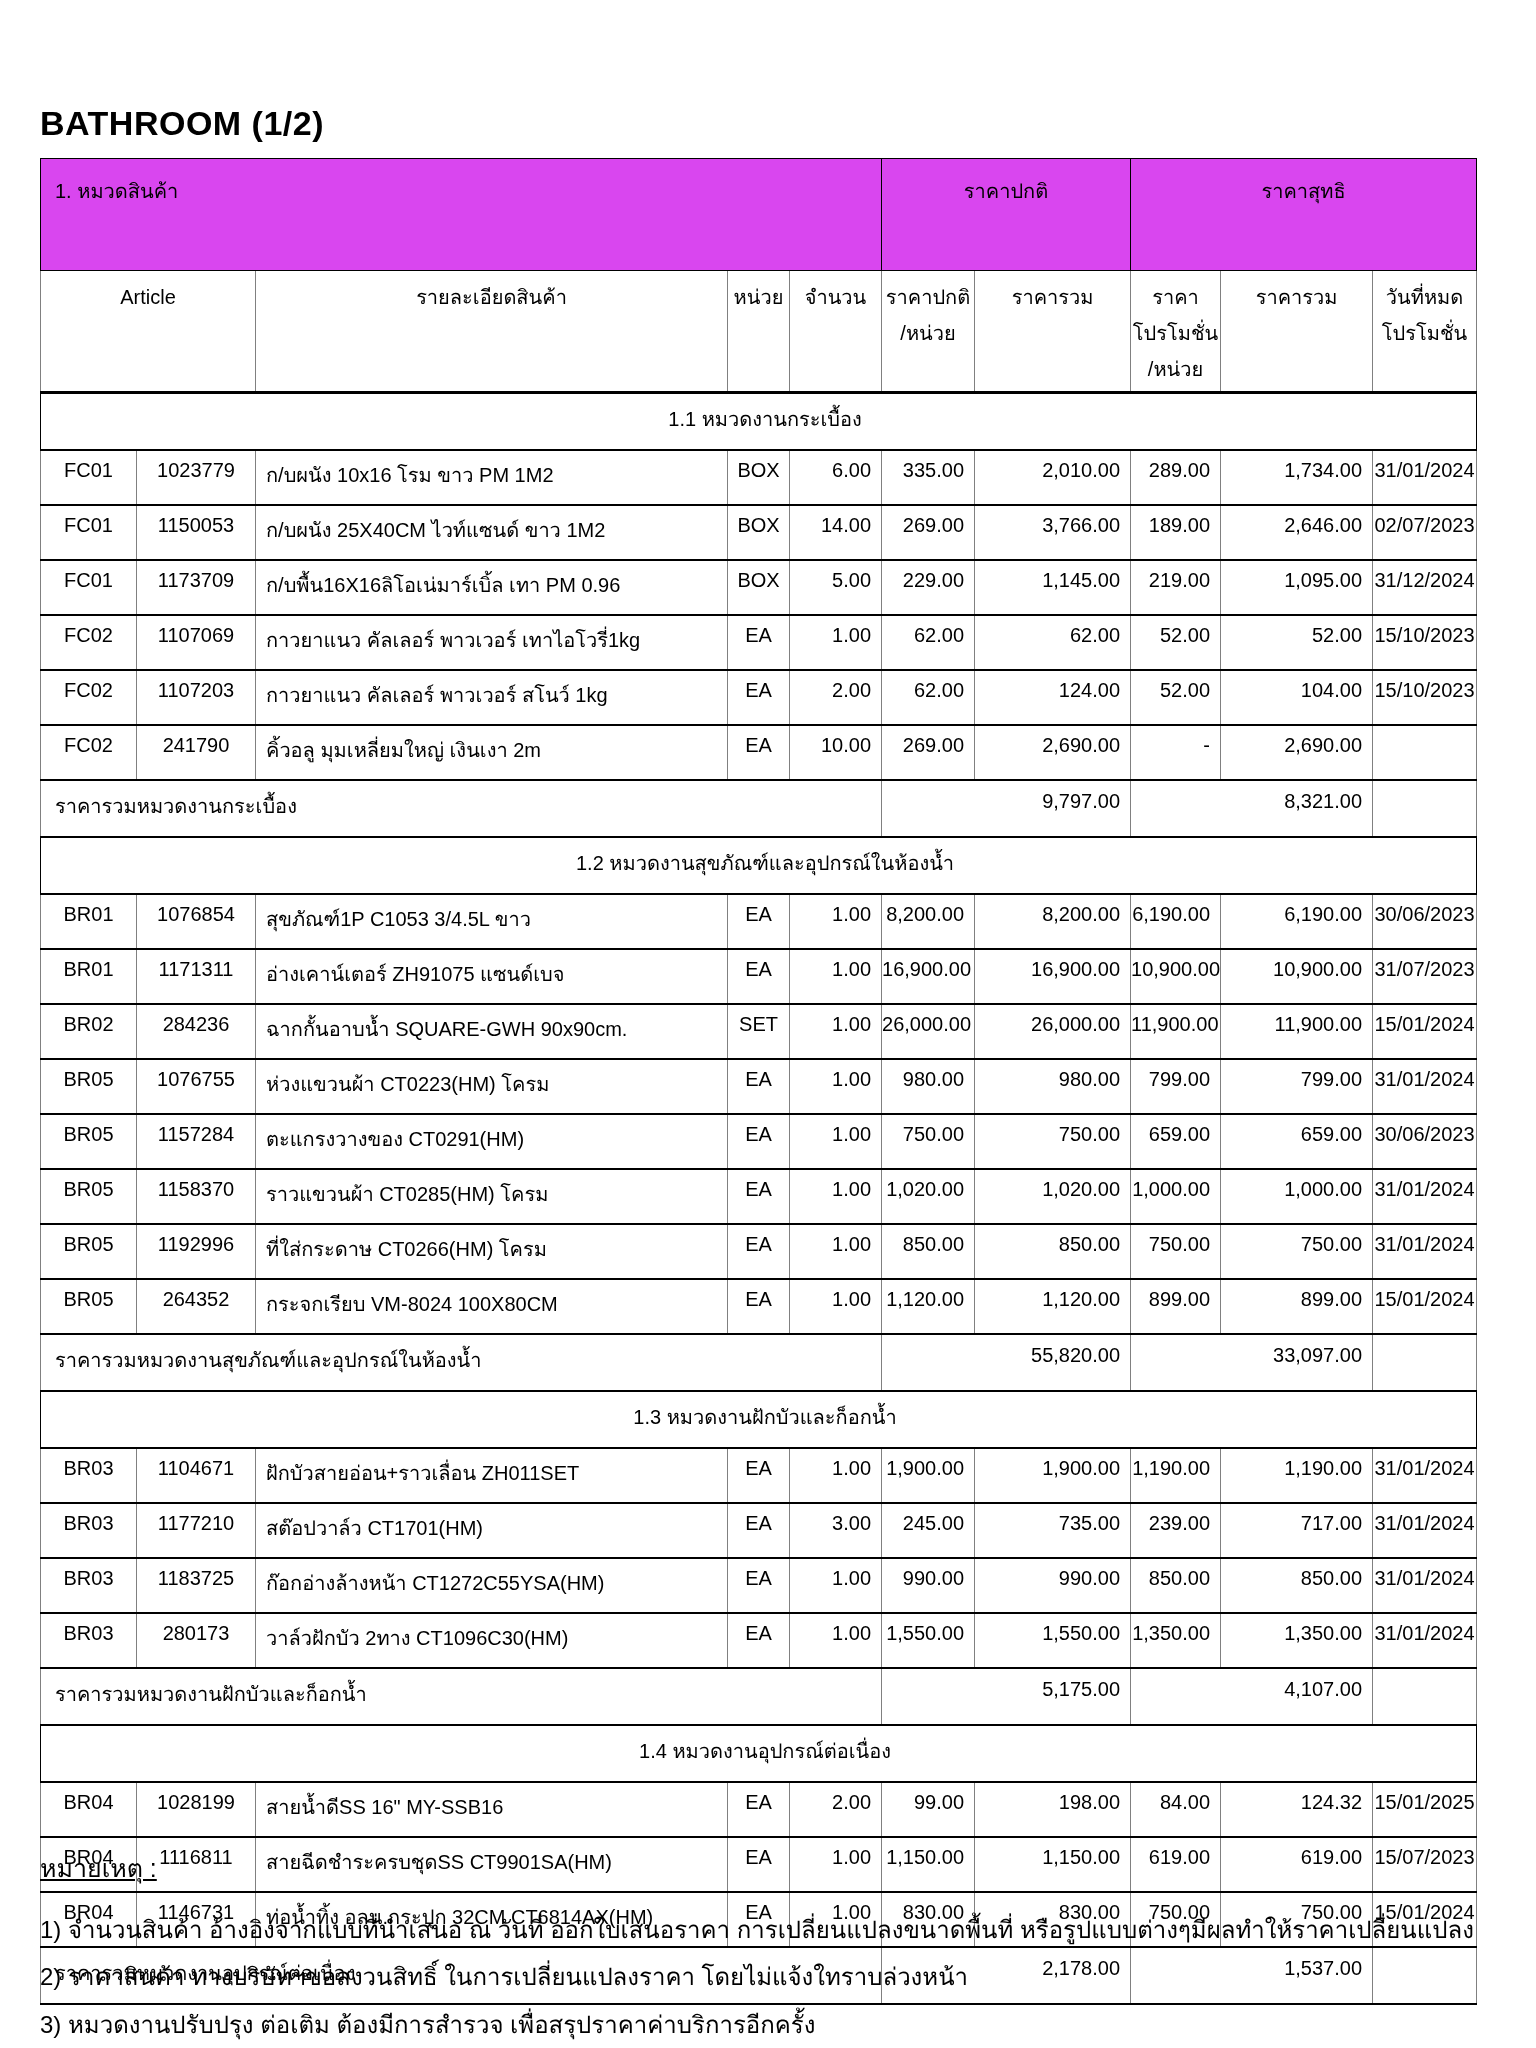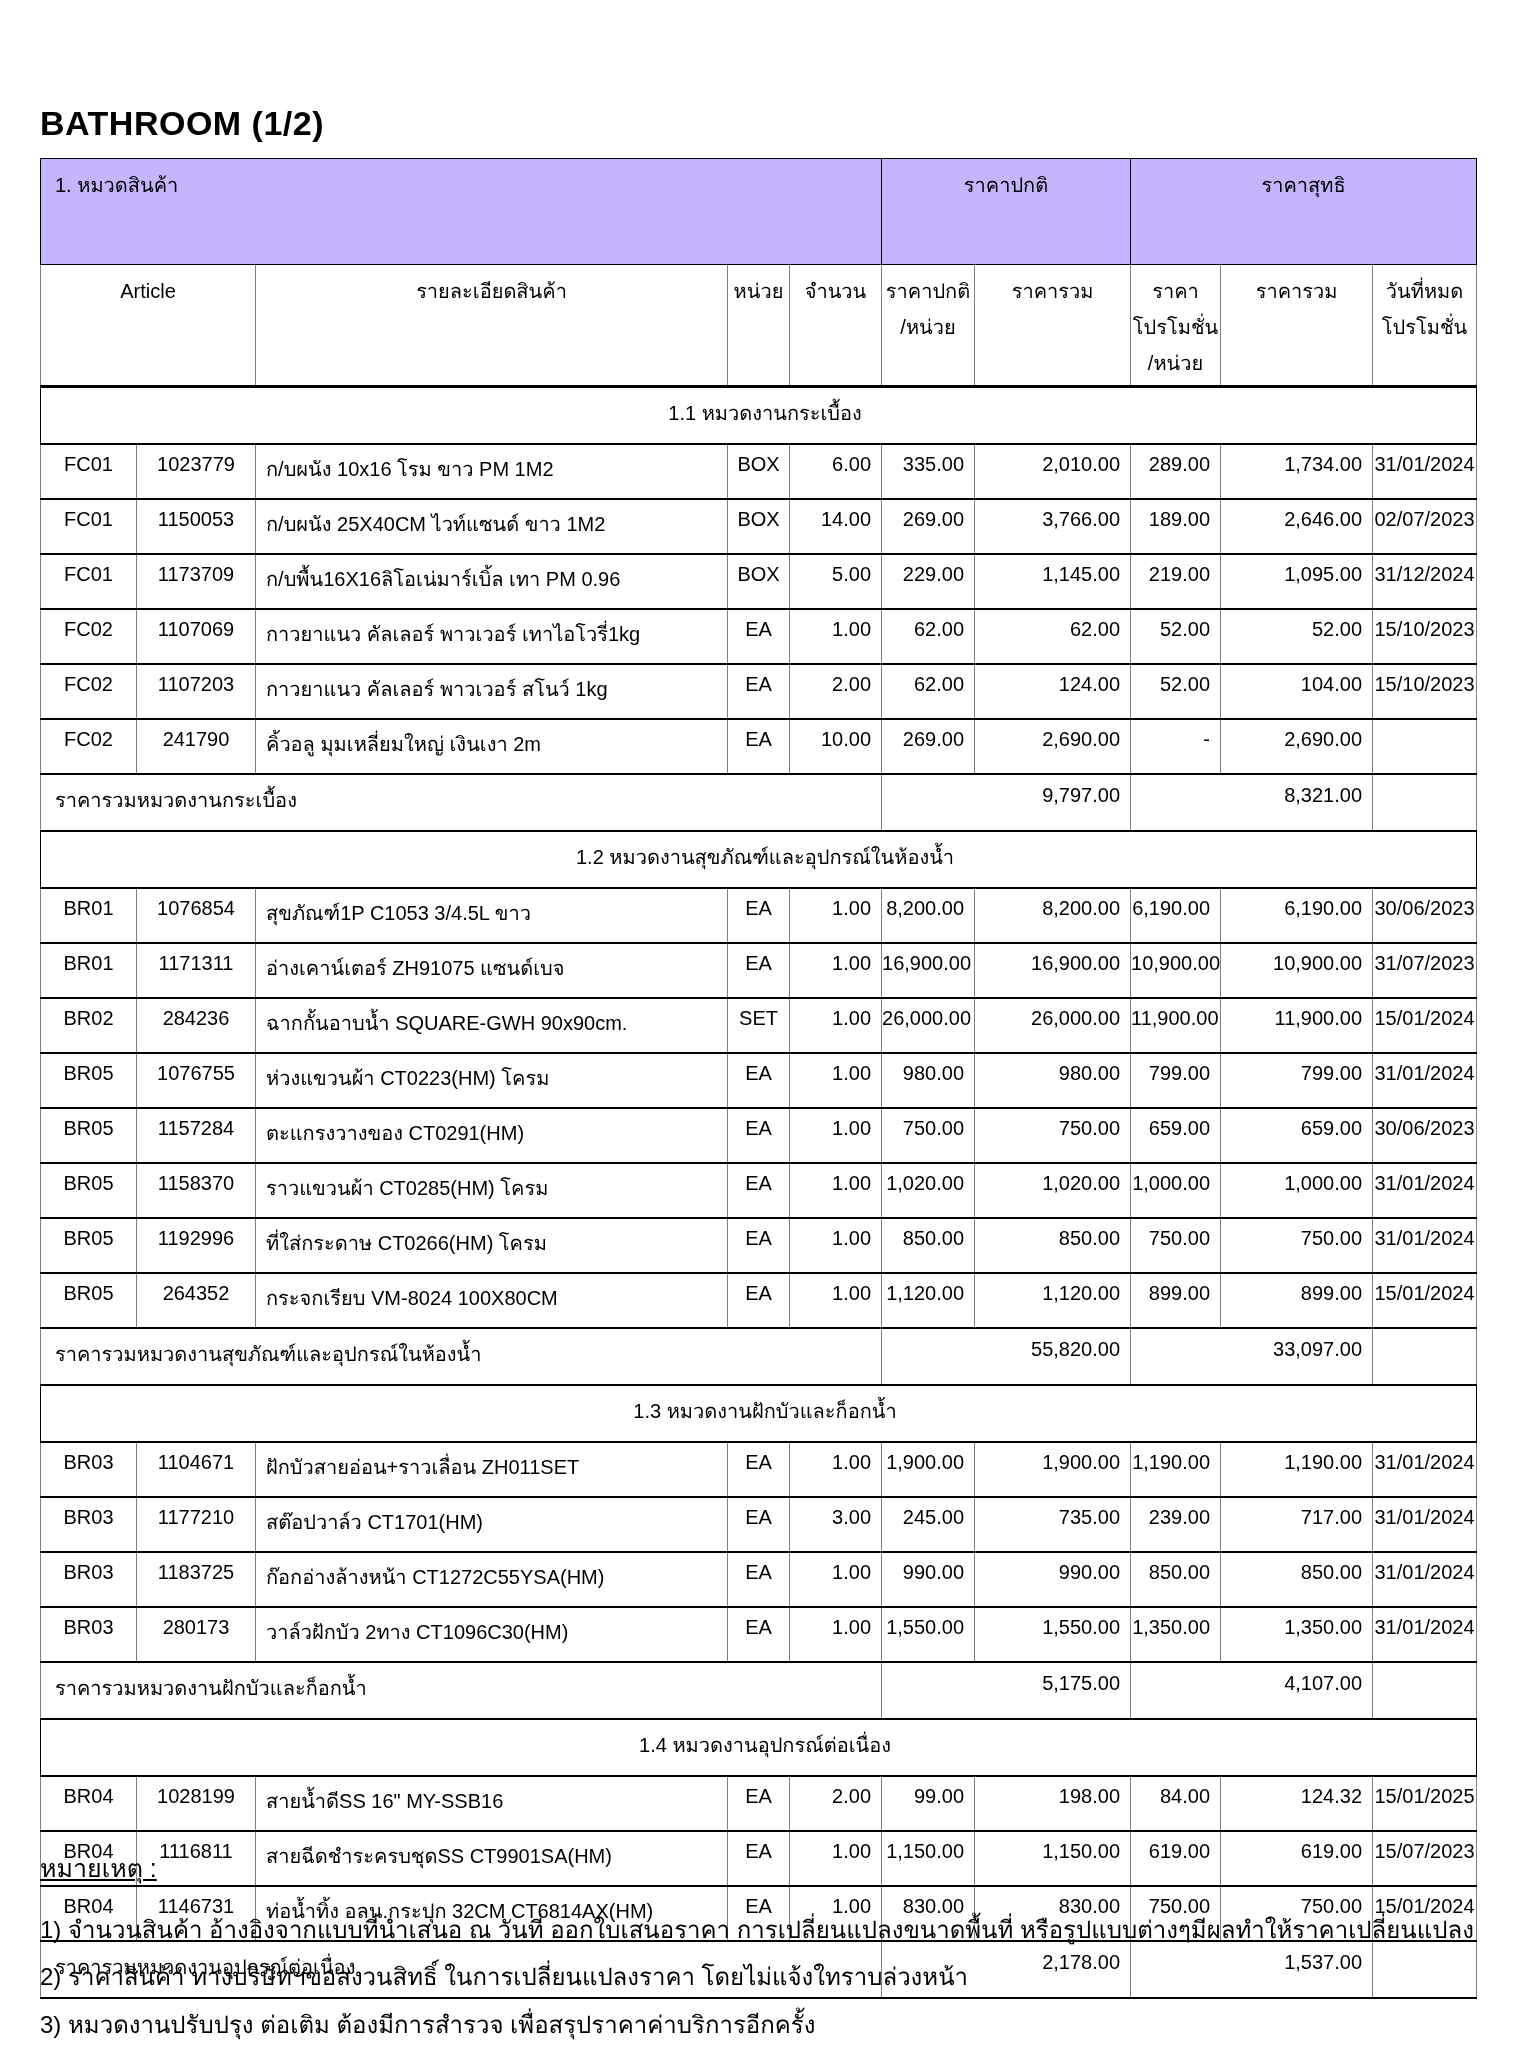--- a/index.html
+++ b/index.html
@@ -2,21 +2,21 @@
 <html><head>
 <meta charset="utf-8">
 <style>
   html,body{margin:0;padding:0;background:#fff;}
   body{width:1536px;height:2048px;font-family:"Liberation Sans",sans-serif;color:#000;}
   .page{position:relative;width:1536px;height:2048px;overflow:hidden;}
   .title{position:absolute;top:104px;left:40px;width:1436px;font-size:34px;font-weight:bold;letter-spacing:0.5px;}
   table.price{position:absolute;top:158px;left:40px;width:1436px;border-collapse:collapse;table-layout:fixed;font-size:20px;border:1px solid #000;}
   th,td{padding:0;font-weight:normal;overflow:hidden;}
   
-  tr.group-row th{background:#c4b5fd;border:1px solid #000;height:95px;vertical-align:top;padding-top:10px;text-align:center;font-size:20px;}
+  tr.group-row th{background:#d946ef;border:1px solid #000;height:95px;vertical-align:top;padding-top:16px;text-align:center;font-size:20px;}
   tr.group-row th.left{text-align:left;padding-left:14px;}
   
   tr.sub-row th{border:1px solid #808080;border-top:1px solid #000;border-bottom:3px solid #000;height:112px;vertical-align:top;padding-top:8px;text-align:center;line-height:1.8;}
   .pre{white-space:pre-line;}
   
   tr.section-row td{border-top:2px solid #000;border-bottom:2px solid #000;border-left:1px solid #000;border-right:1px solid #000;height:46px;vertical-align:top;padding:9px 0 0 13px;text-align:center;}
   
   tr.item-row td{border:1px solid #808080;border-top:2px solid #000;border-bottom:2px solid #000;height:45px;vertical-align:top;padding-top:8px;}
   
   tr.total-row td{border:1px solid #808080;border-top:1px solid #808080;border-bottom:2px solid #000;height:46px;vertical-align:top;padding-top:9px;}

